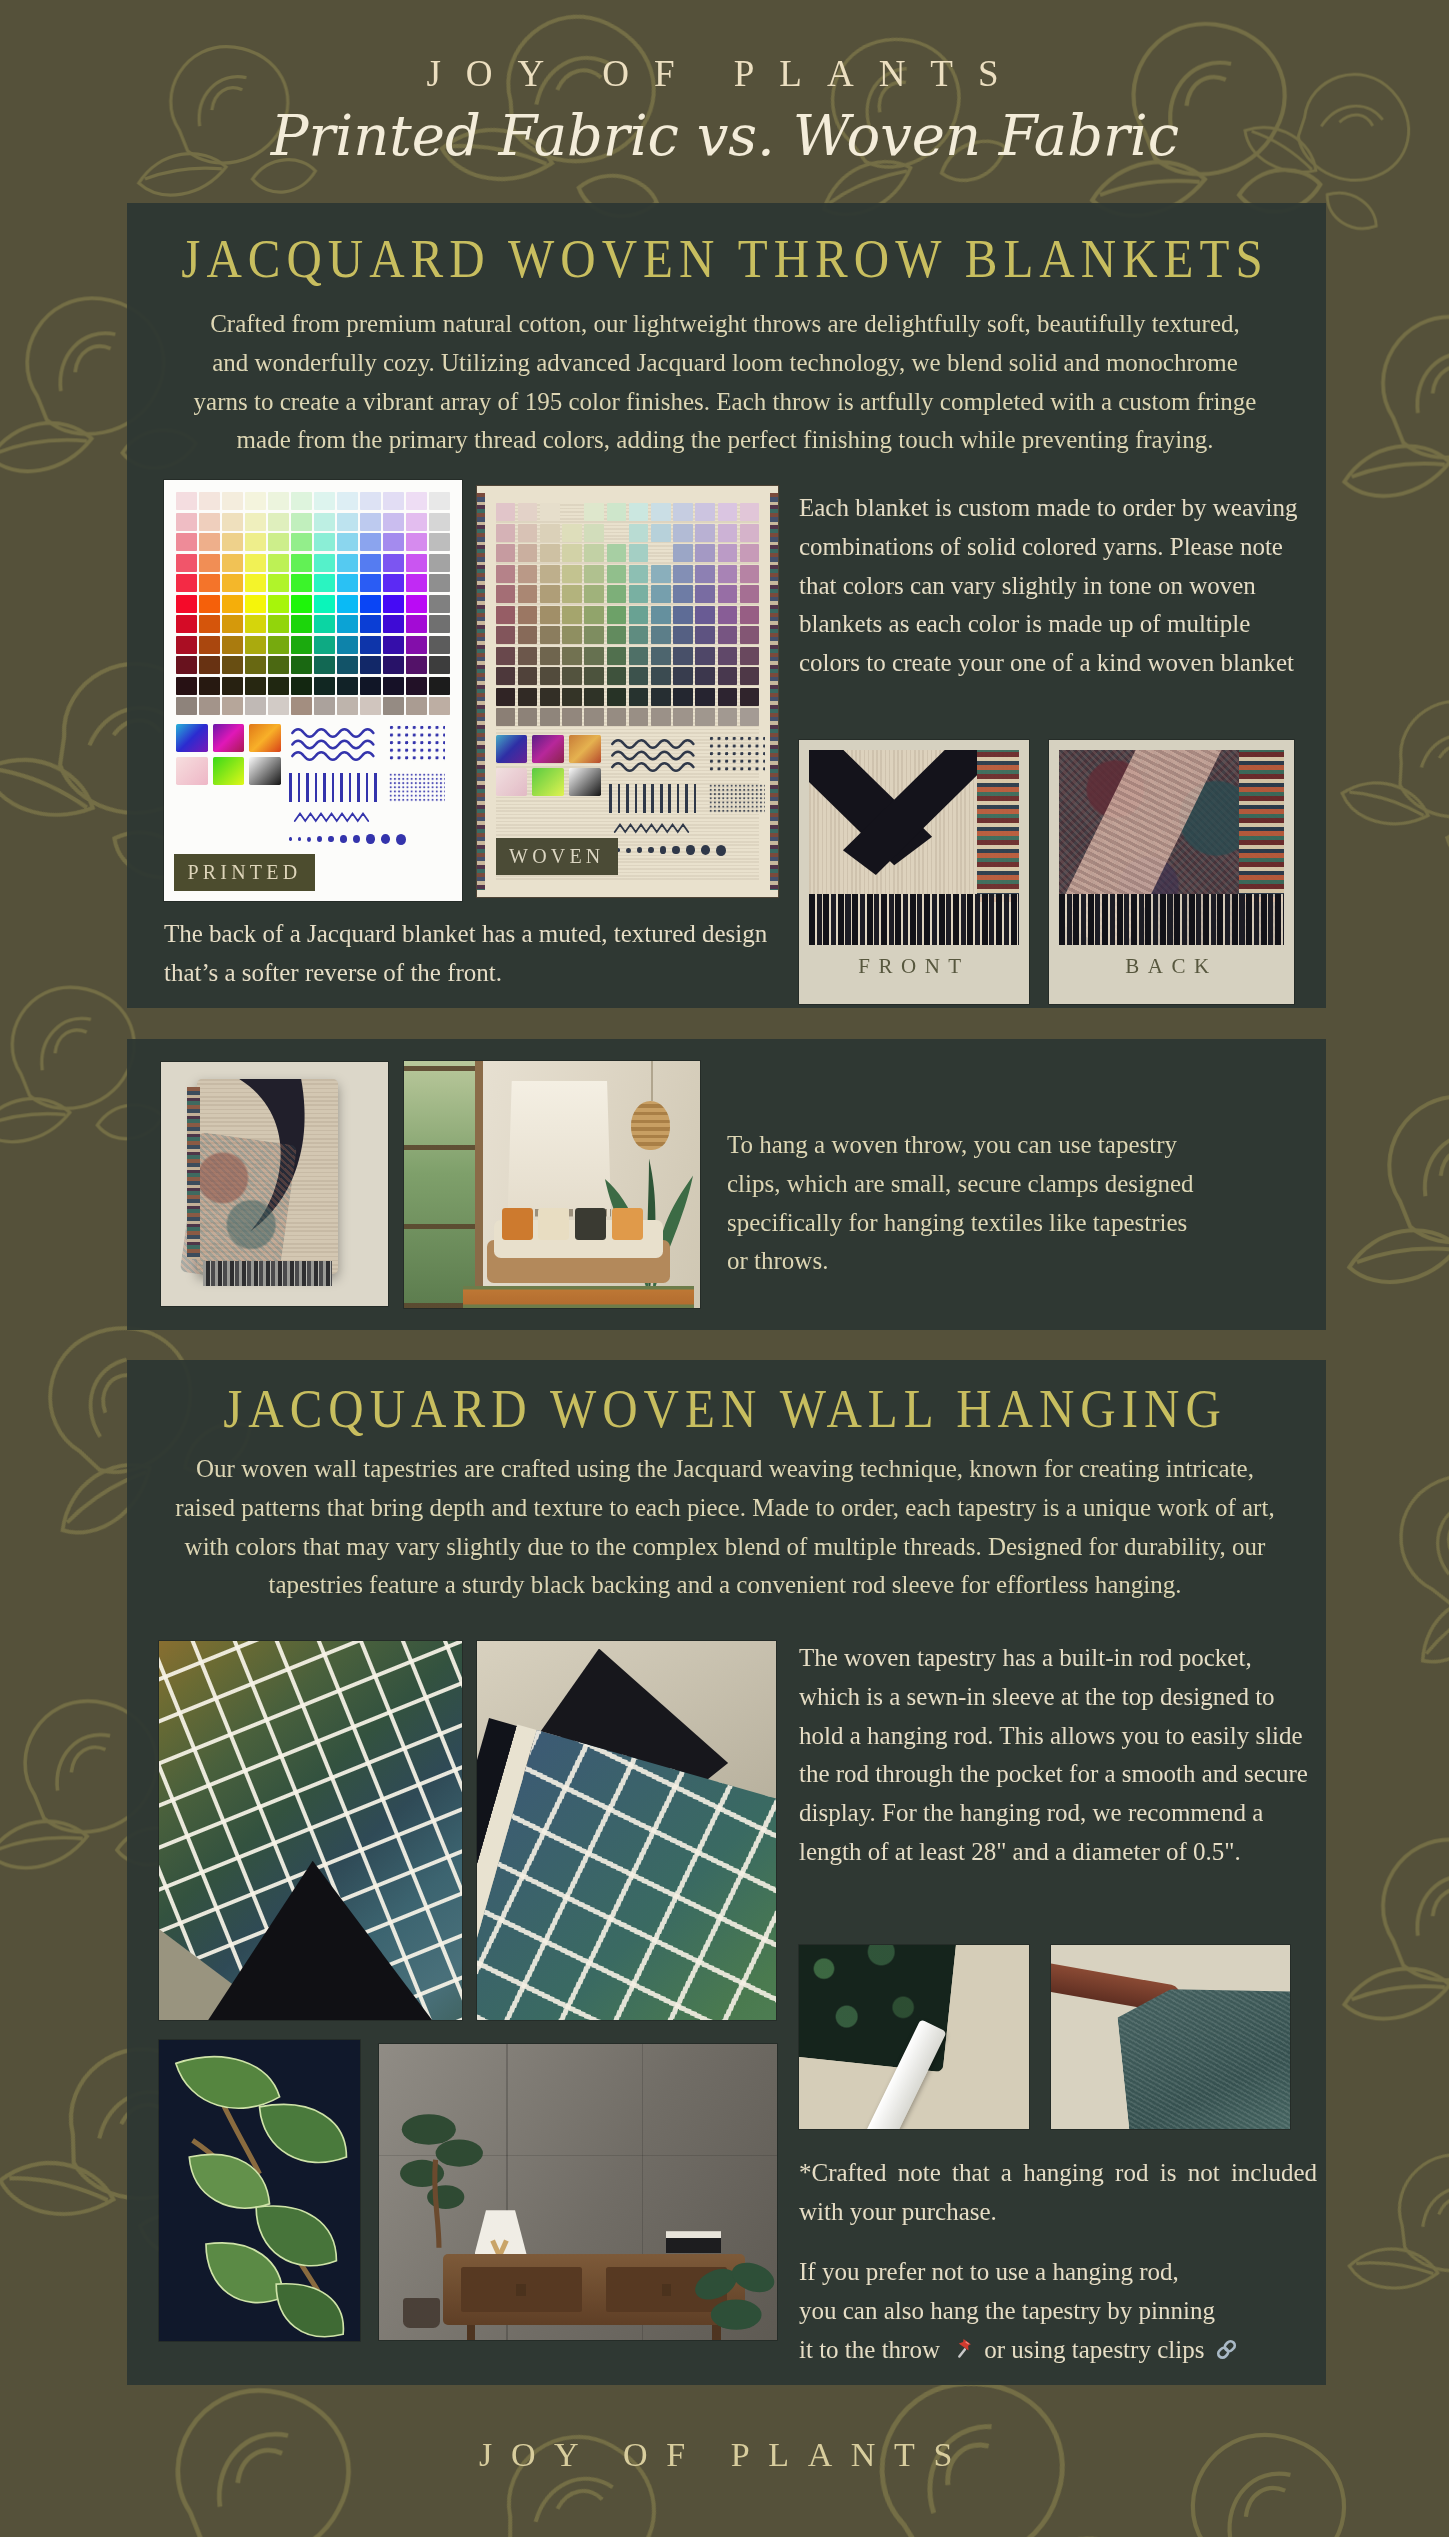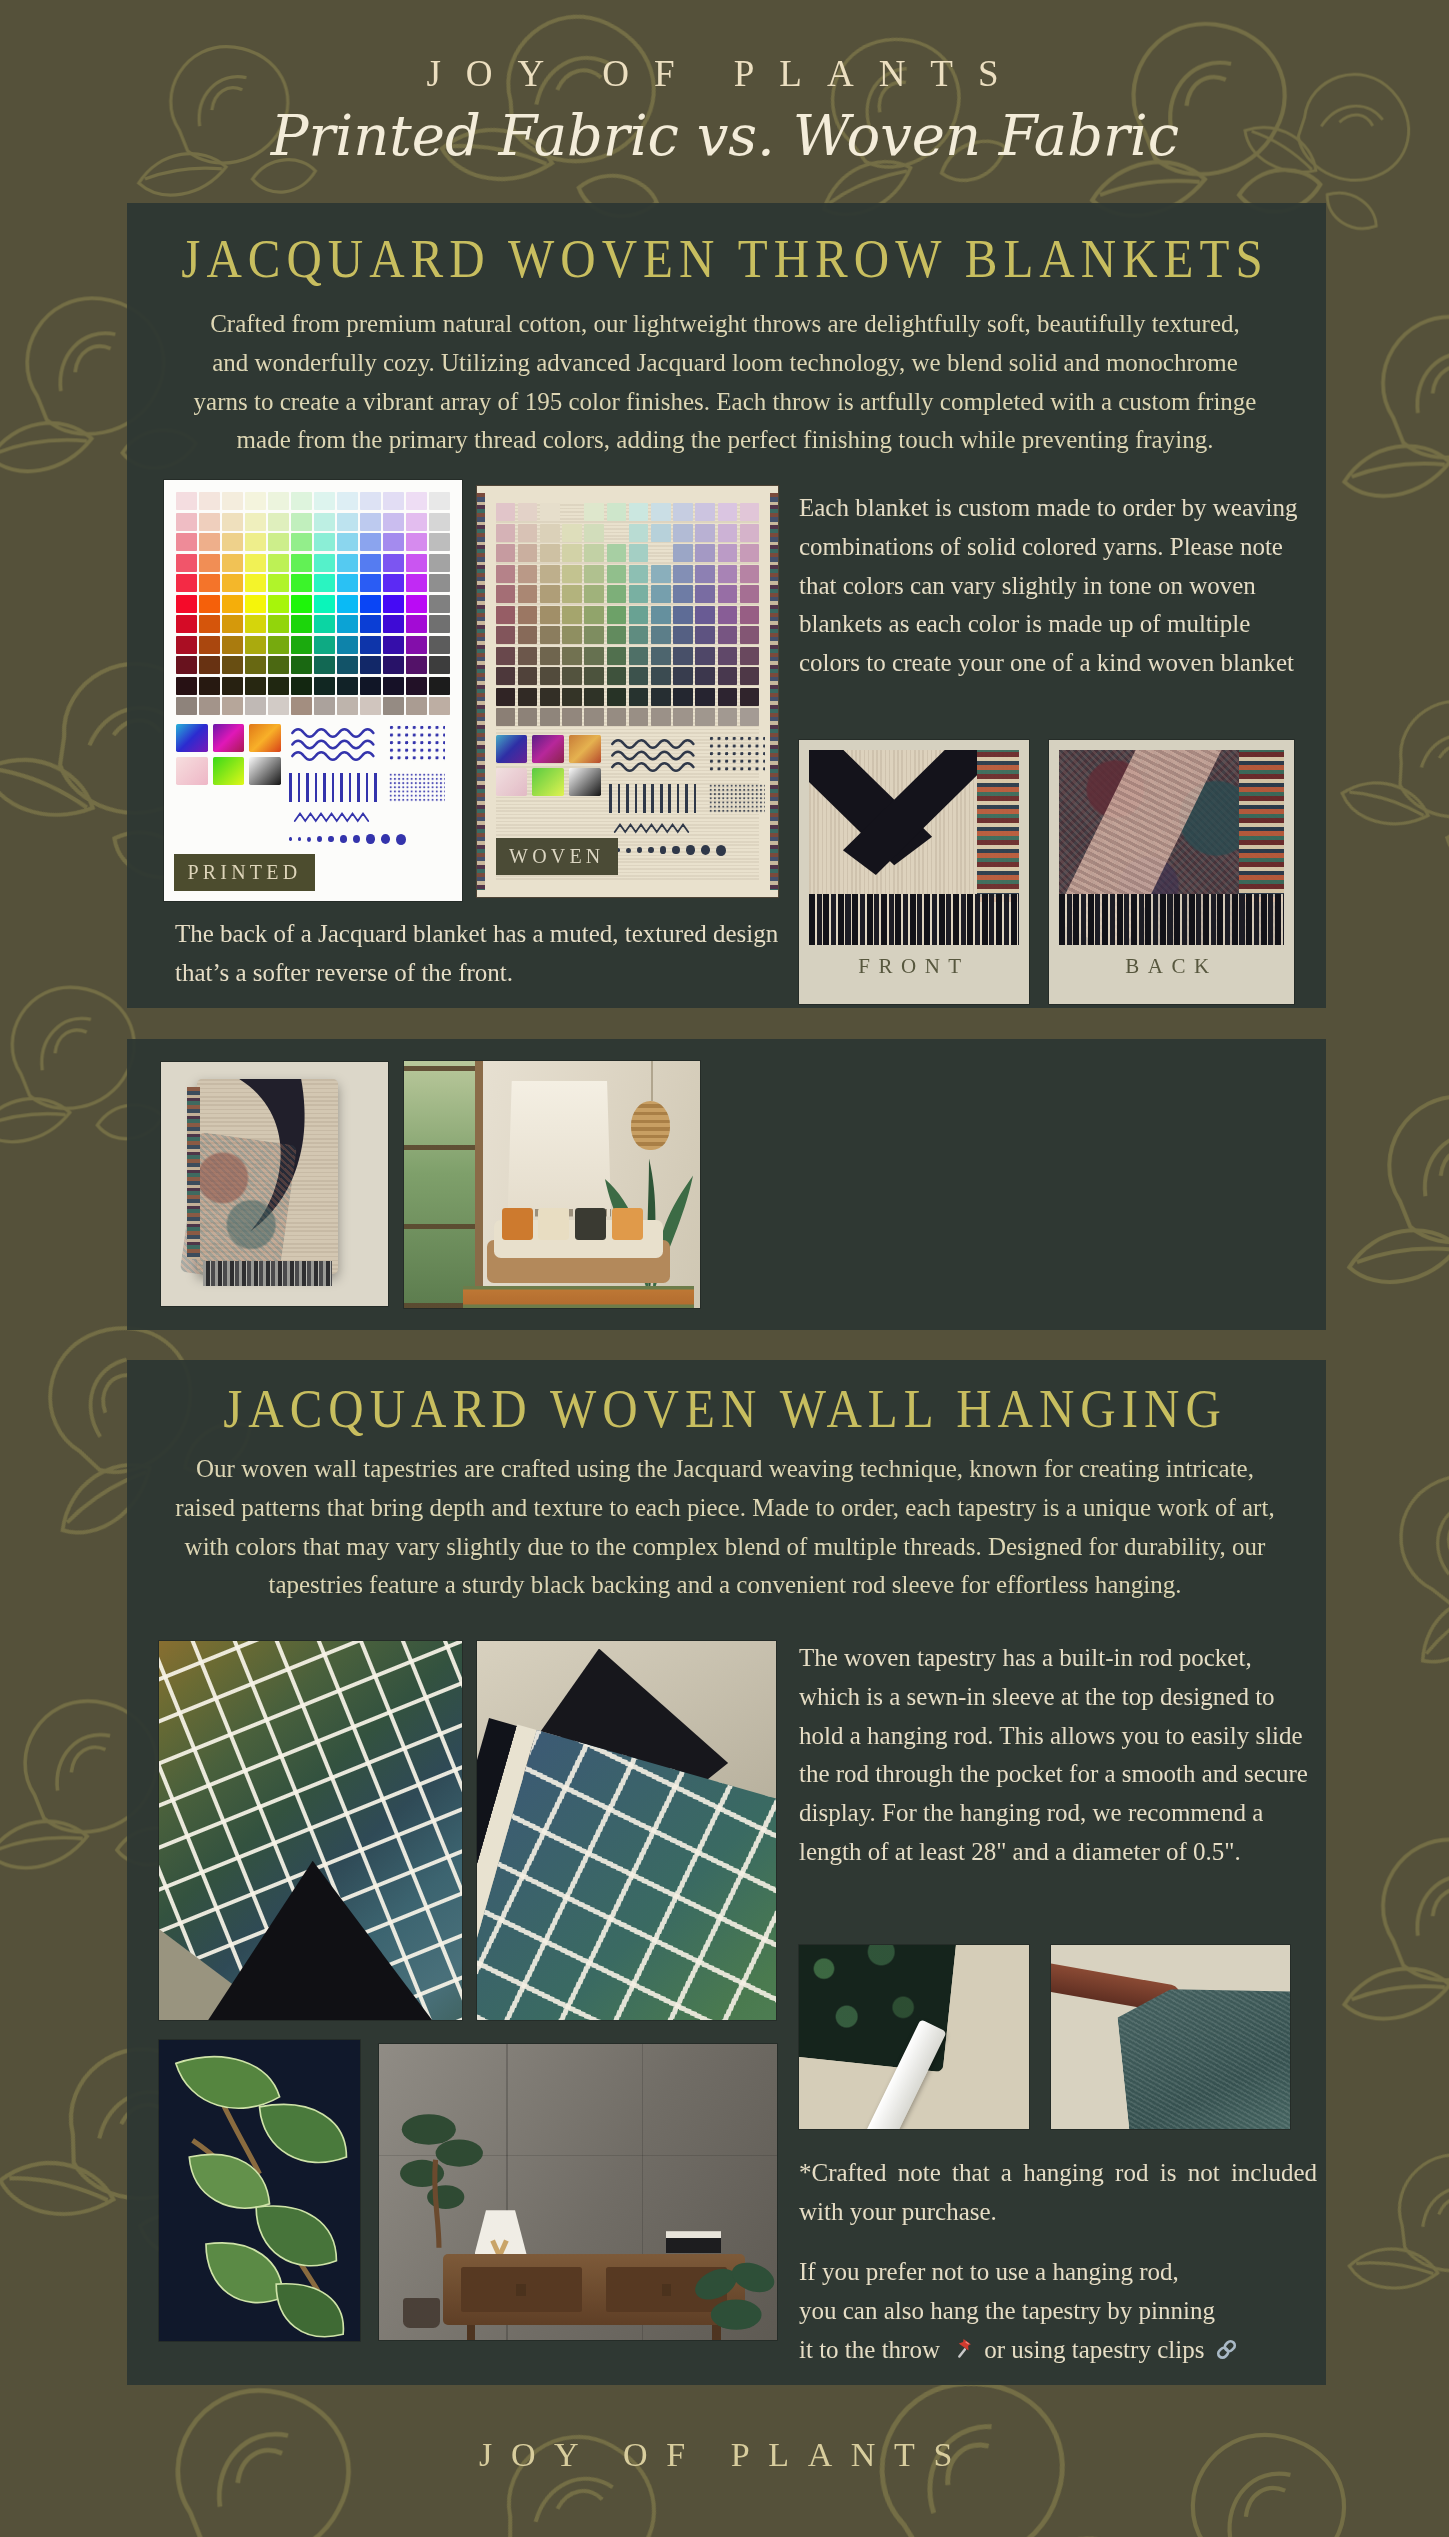--- a/index.html
+++ b/index.html
@@ -597,21 +597,21 @@
 </div>
 <div class="abs photo fb-card" style="left:1049px;top:740px;width:245px;height:264px">
   <div class="fb-photo" id="back-photo">
     <div class="back-band"></div>
     <div class="fringe-right"></div>
     <div class="fringe-bottom-dark"></div>
   </div>
   <div class="photo-label">BACK</div>
 </div>
 
-<div class="abs body-text" style="left:175px;top:915px;width:660px">The back of a Jacquard blanket has a muted, textured design that’s a softer reverse of the front.</div>
+<div class="abs body-text" style="left:164px;top:915px;width:660px">The back of a Jacquard blanket has a muted, textured design that’s a softer reverse of the front.</div>
 
 
 <div class="abs photo card" style="left:161px;top:1062px;width:227px;height:244px">
   <div id="folded-photo">
     <svg viewBox="0 0 100 100" preserveAspectRatio="none">
       <path d="M30 0 C70 18 66 55 38 78 C62 66 84 40 74 0 Z" fill="#211f2b"></path>
     </svg>
     <div class="folded-fold"></div>
     <div class="folded-fringe-left"></div>
     <div class="folded-fringe-bottom"></div>
@@ -635,20 +635,21 @@
     <div class="sofa-cushions"></div>
     <i class="pillow" style="left:8%;background:#cd7a2e"></i>
     <i class="pillow" style="left:28%;background:#e8ddc2"></i>
     <i class="pillow" style="left:48%;background:#3a3a32"></i>
     <i class="pillow" style="left:68%;background:#e09a4a"></i>
   </div>
   <div class="room-rug"></div>
 </div>
 
 <div class="abs body-text khaki" style="left:727px;top:1089px;width:474px">
+  <div style="margin-top:37px">To hang a woven throw, you can use tapestry clips, which are small, secure clamps designed specifically for hanging textiles like tapestries or throws.</div>
 </div>
 
 
 <div class="abs center gold-h" style="top:1380px">JACQUARD WOVEN WALL HANGING</div>
 <div class="abs body-text khaki" style="top:1450px;left:175px;width:1100px;text-align:center">Our woven wall tapestries are crafted using the Jacquard weaving technique, known for creating intricate, raised patterns that bring depth and texture to each piece. Made to order, each tapestry is a unique work of art, with colors that may vary slightly due to the complex blend of multiple threads. Designed for durability, our tapestries feature a sturdy black backing and a convenient rod sleeve for effortless hanging.</div>
 
 <div class="abs photo" id="wall-photo-1" style="left:159px;top:1641px;width:303px;height:379px">
   <div class="wp1-fabric"></div>
   <div class="wp1-floor"></div>
   <div class="wp1-fold"></div>

